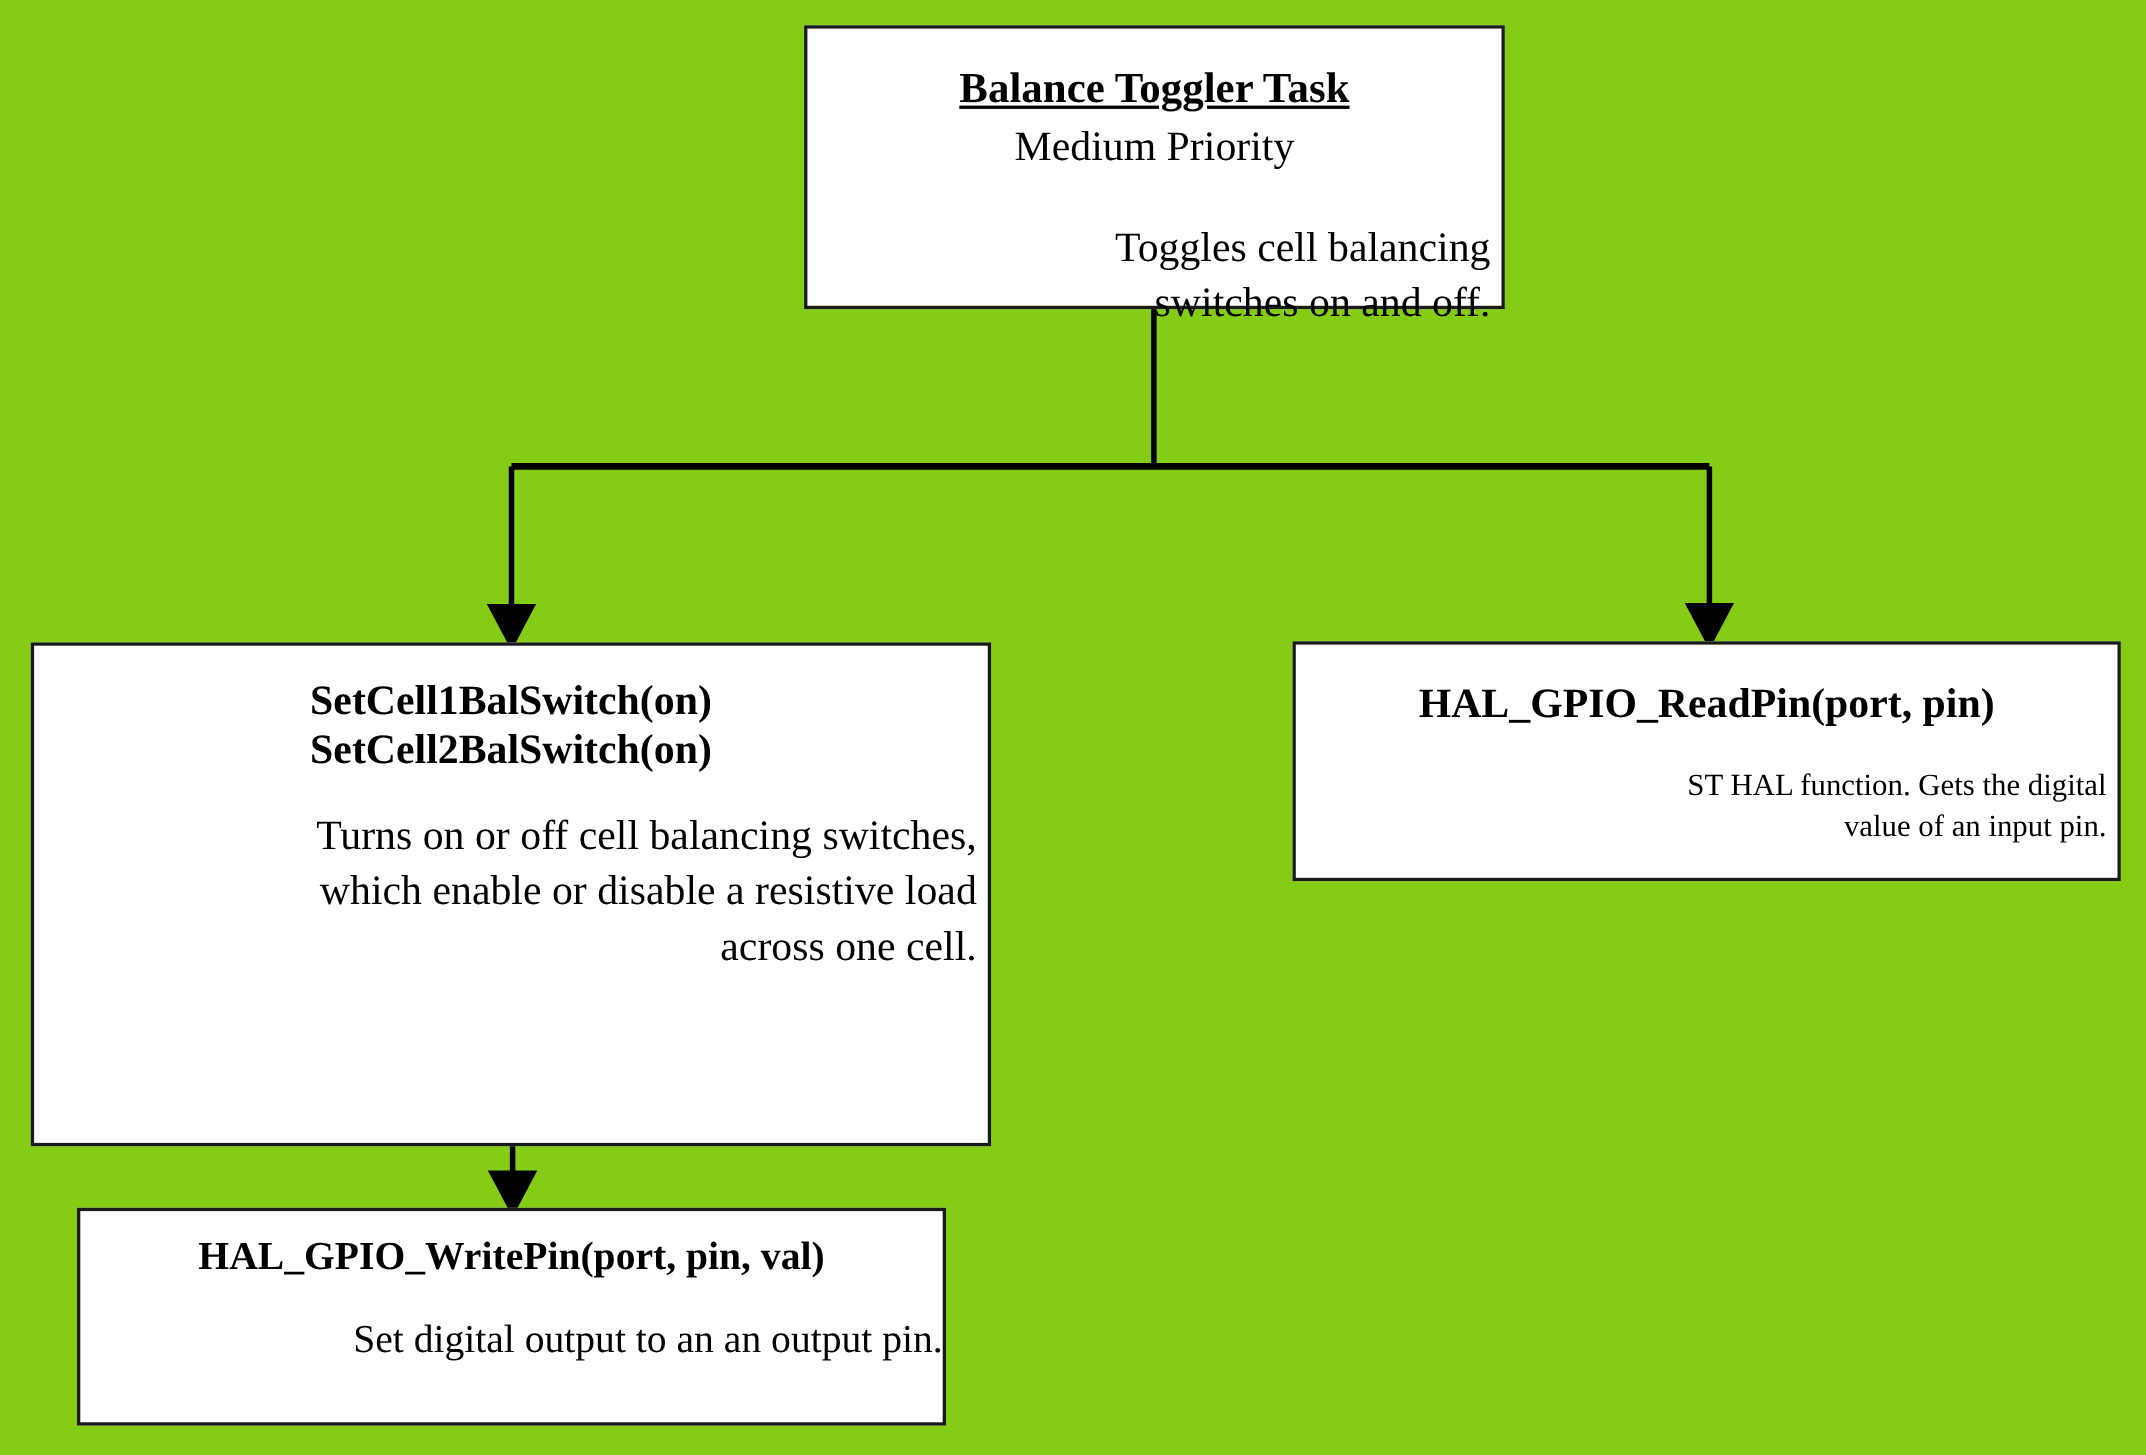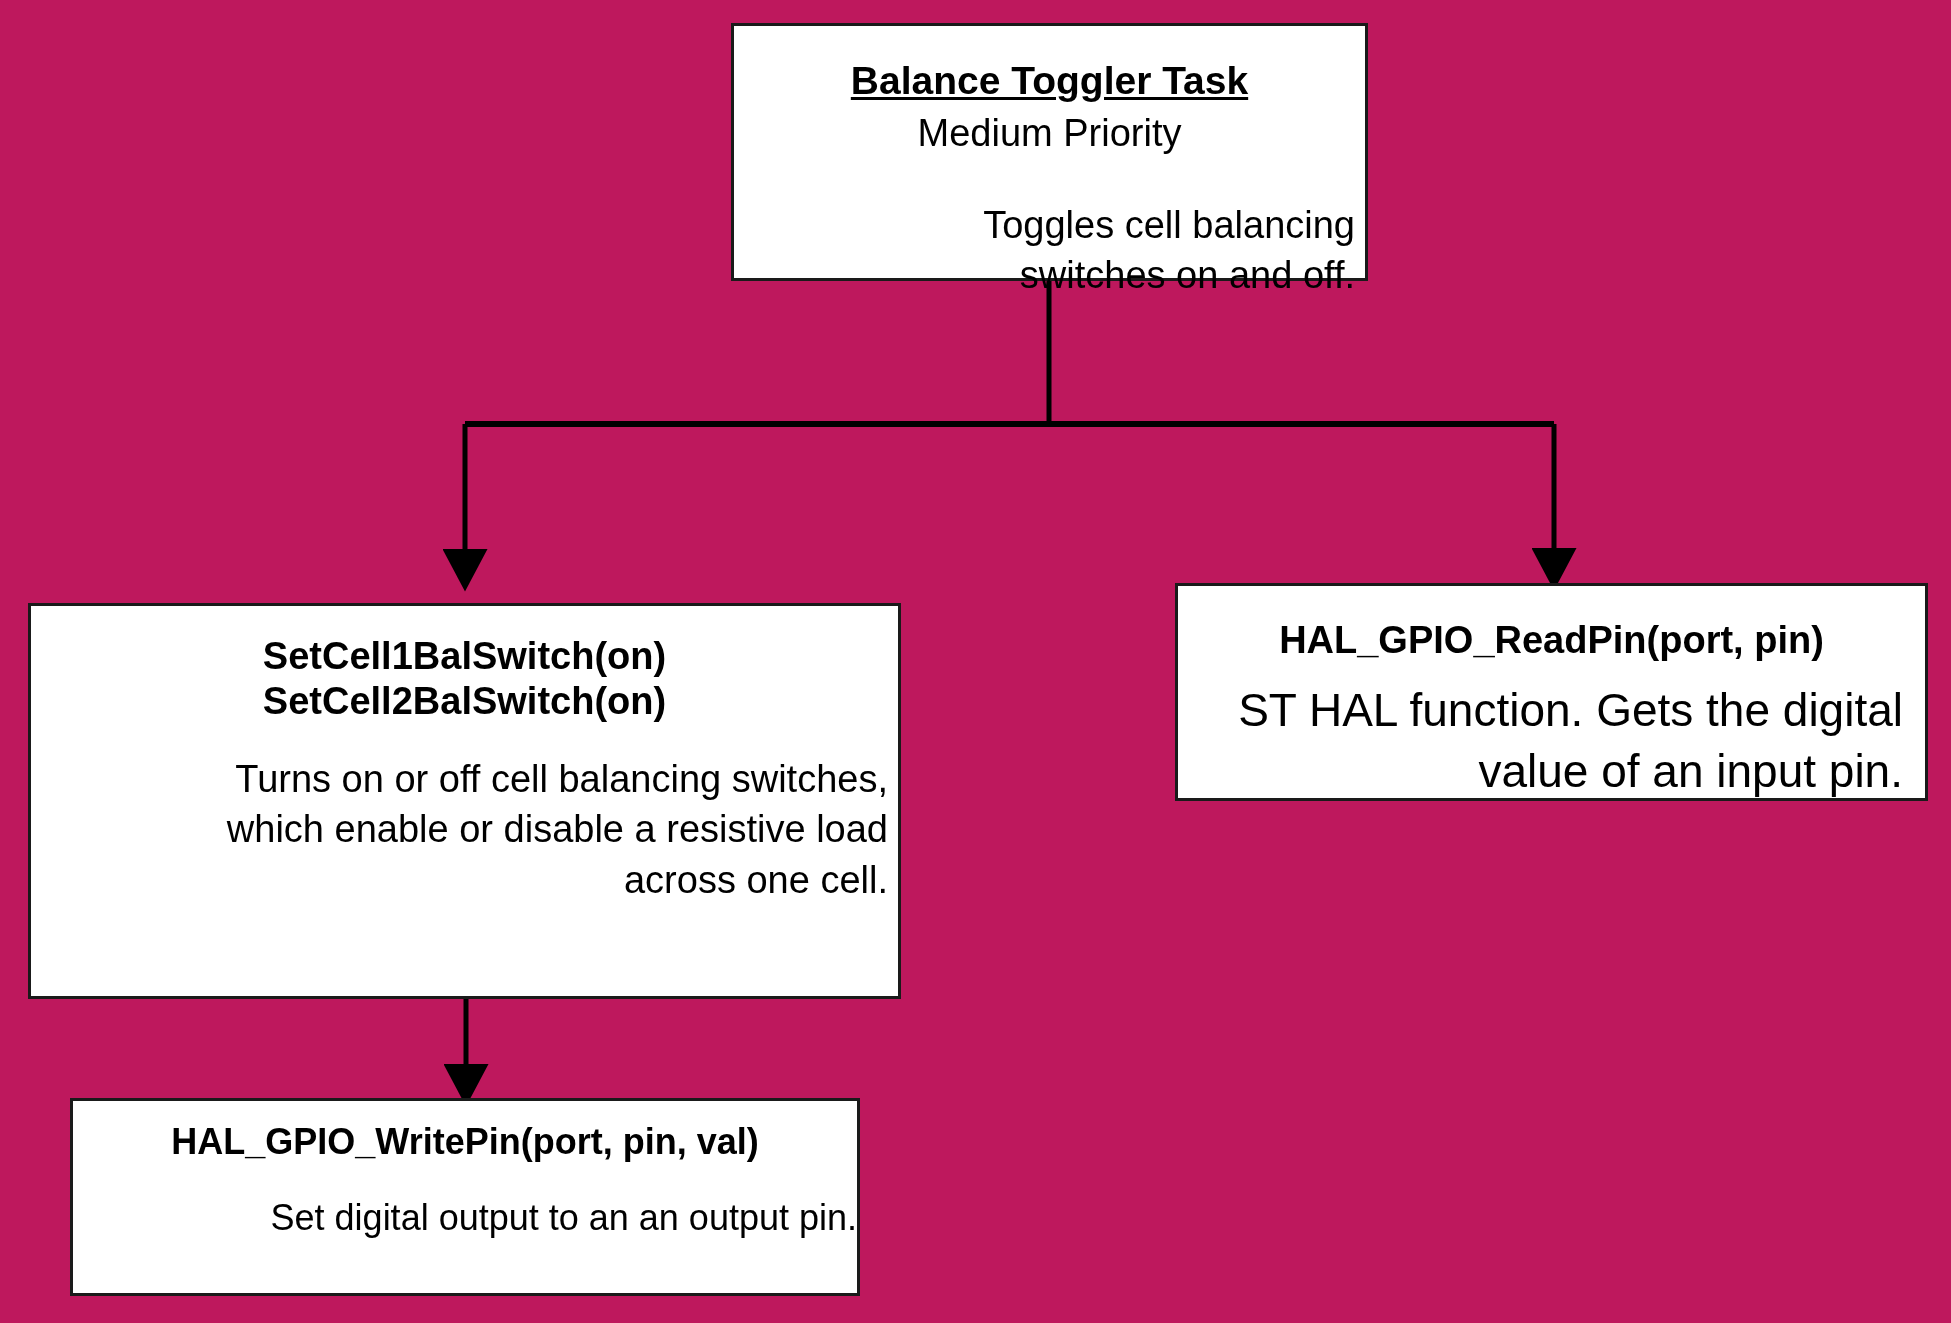--- a/index.html
+++ b/index.html
@@ -8,22 +8,23 @@
     background: #ffffff;
   }
   body {
     font-family: "Liberation Sans", sans-serif;
     color: #000000;
   }
   #canvas {
     position: relative;
     width: 1951px;
     height: 1323px;
-    background: #be185d;
+    background: #84cc16;
     overflow: hidden;
+    font-family: Liberation Serif, serif;
   }
   .node {
     position: absolute;
     box-sizing: border-box;
     background: #ffffff;
     border: 3px solid #1a1a1a;
     text-align: center;
   }
   .node .title {
     font-weight: bold;
@@ -53,36 +54,36 @@
     height: 258px;
     padding: 0;
   }
   #node-root .title { font-size: 39px; margin-top: 32px; }
   #node-root .subtitle { font-size: 38px; margin-top: 7px; }
   #node-root .body { font-size: 38px; margin-top: 44px; padding-left: 12px; padding-right: 10px; }
 
   
   #node-setcell {
     left: 28px;
-    top: 603px;
+    top: 584px;
     width: 873px;
-    height: 396px;
+    height: 458px;
   }
   #node-setcell .title { font-size: 38px; margin-top: 28px; }
   #node-setcell .body { font-size: 38px; margin-top: 30px; padding-left: 12px; padding-right: 10px; margin-left: 40px; }
 
   
   #node-readpin {
     left: 1175px;
     top: 583px;
     width: 753px;
     height: 218px;
   }
   #node-readpin .title { font-size: 38px; margin-top: 32px; }
-  #node-readpin .body { font-size: 46px; margin-top: 17px; padding-left: 12px; padding-right: 22px; }
+  #node-readpin .body { font-size: 28px; margin-top: 33px; padding-left: 12px; padding-right: 10px; }
 
   
   #node-writepin {
     left: 70px;
     top: 1098px;
     width: 790px;
     height: 198px;
   }
   #node-writepin .title { font-size: 36px; margin-top: 20px; }
   #node-writepin .body { font-size: 36px; margin-top: 31px; padding-left: 12px; }

